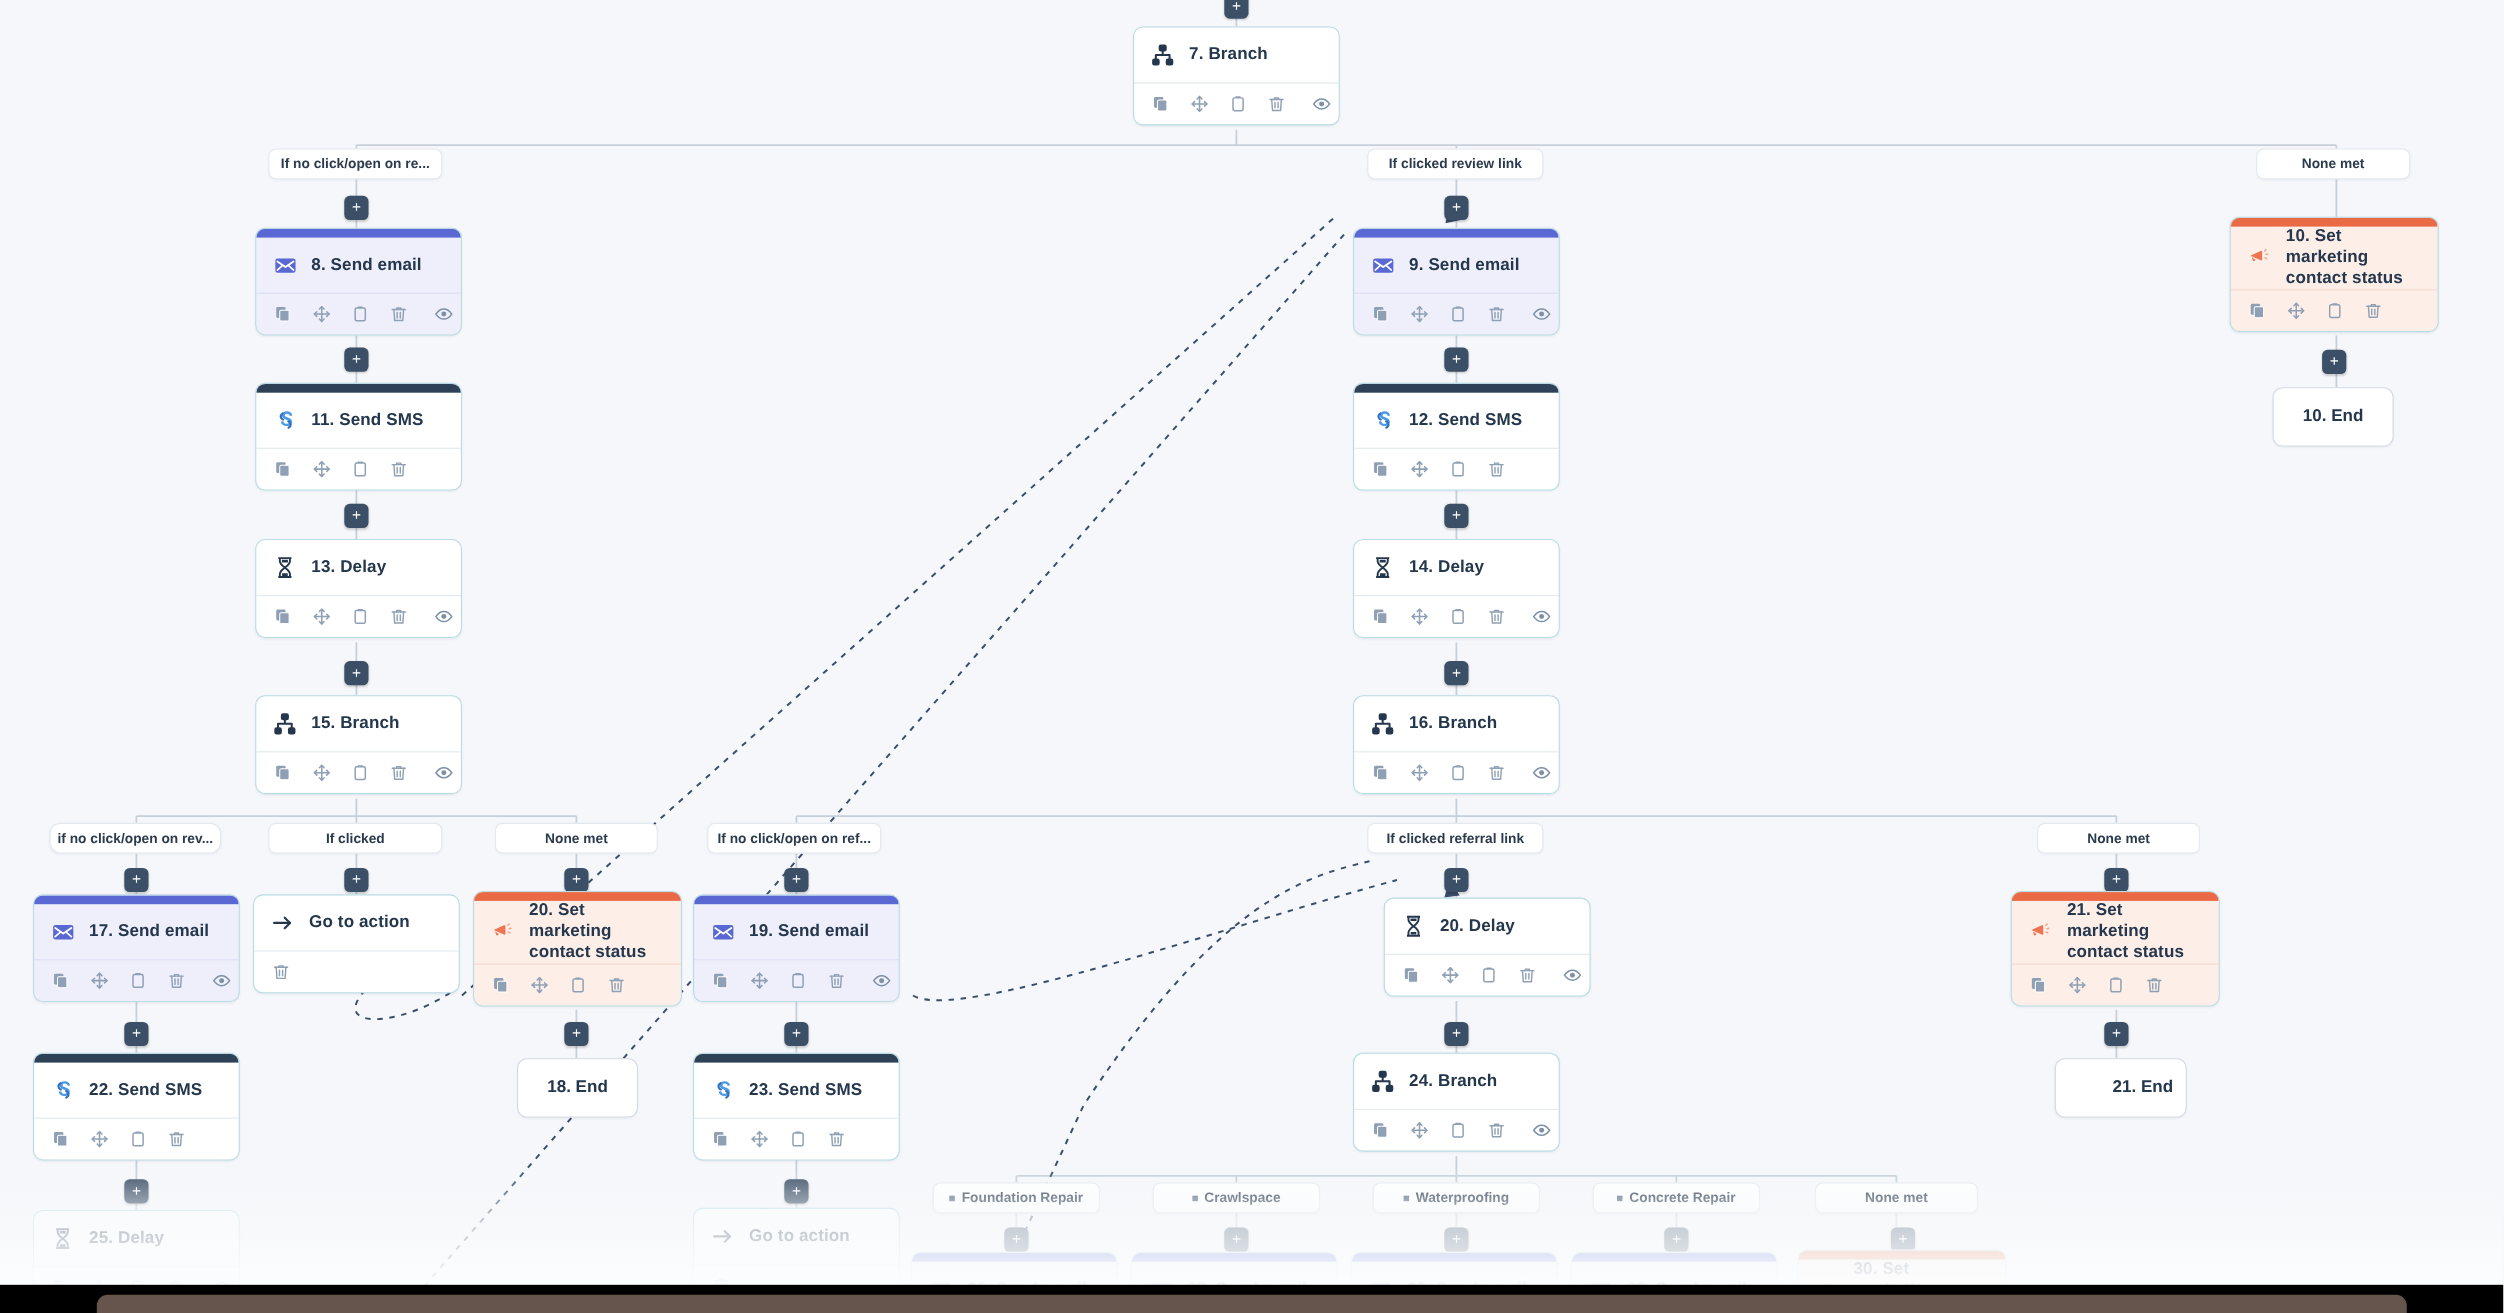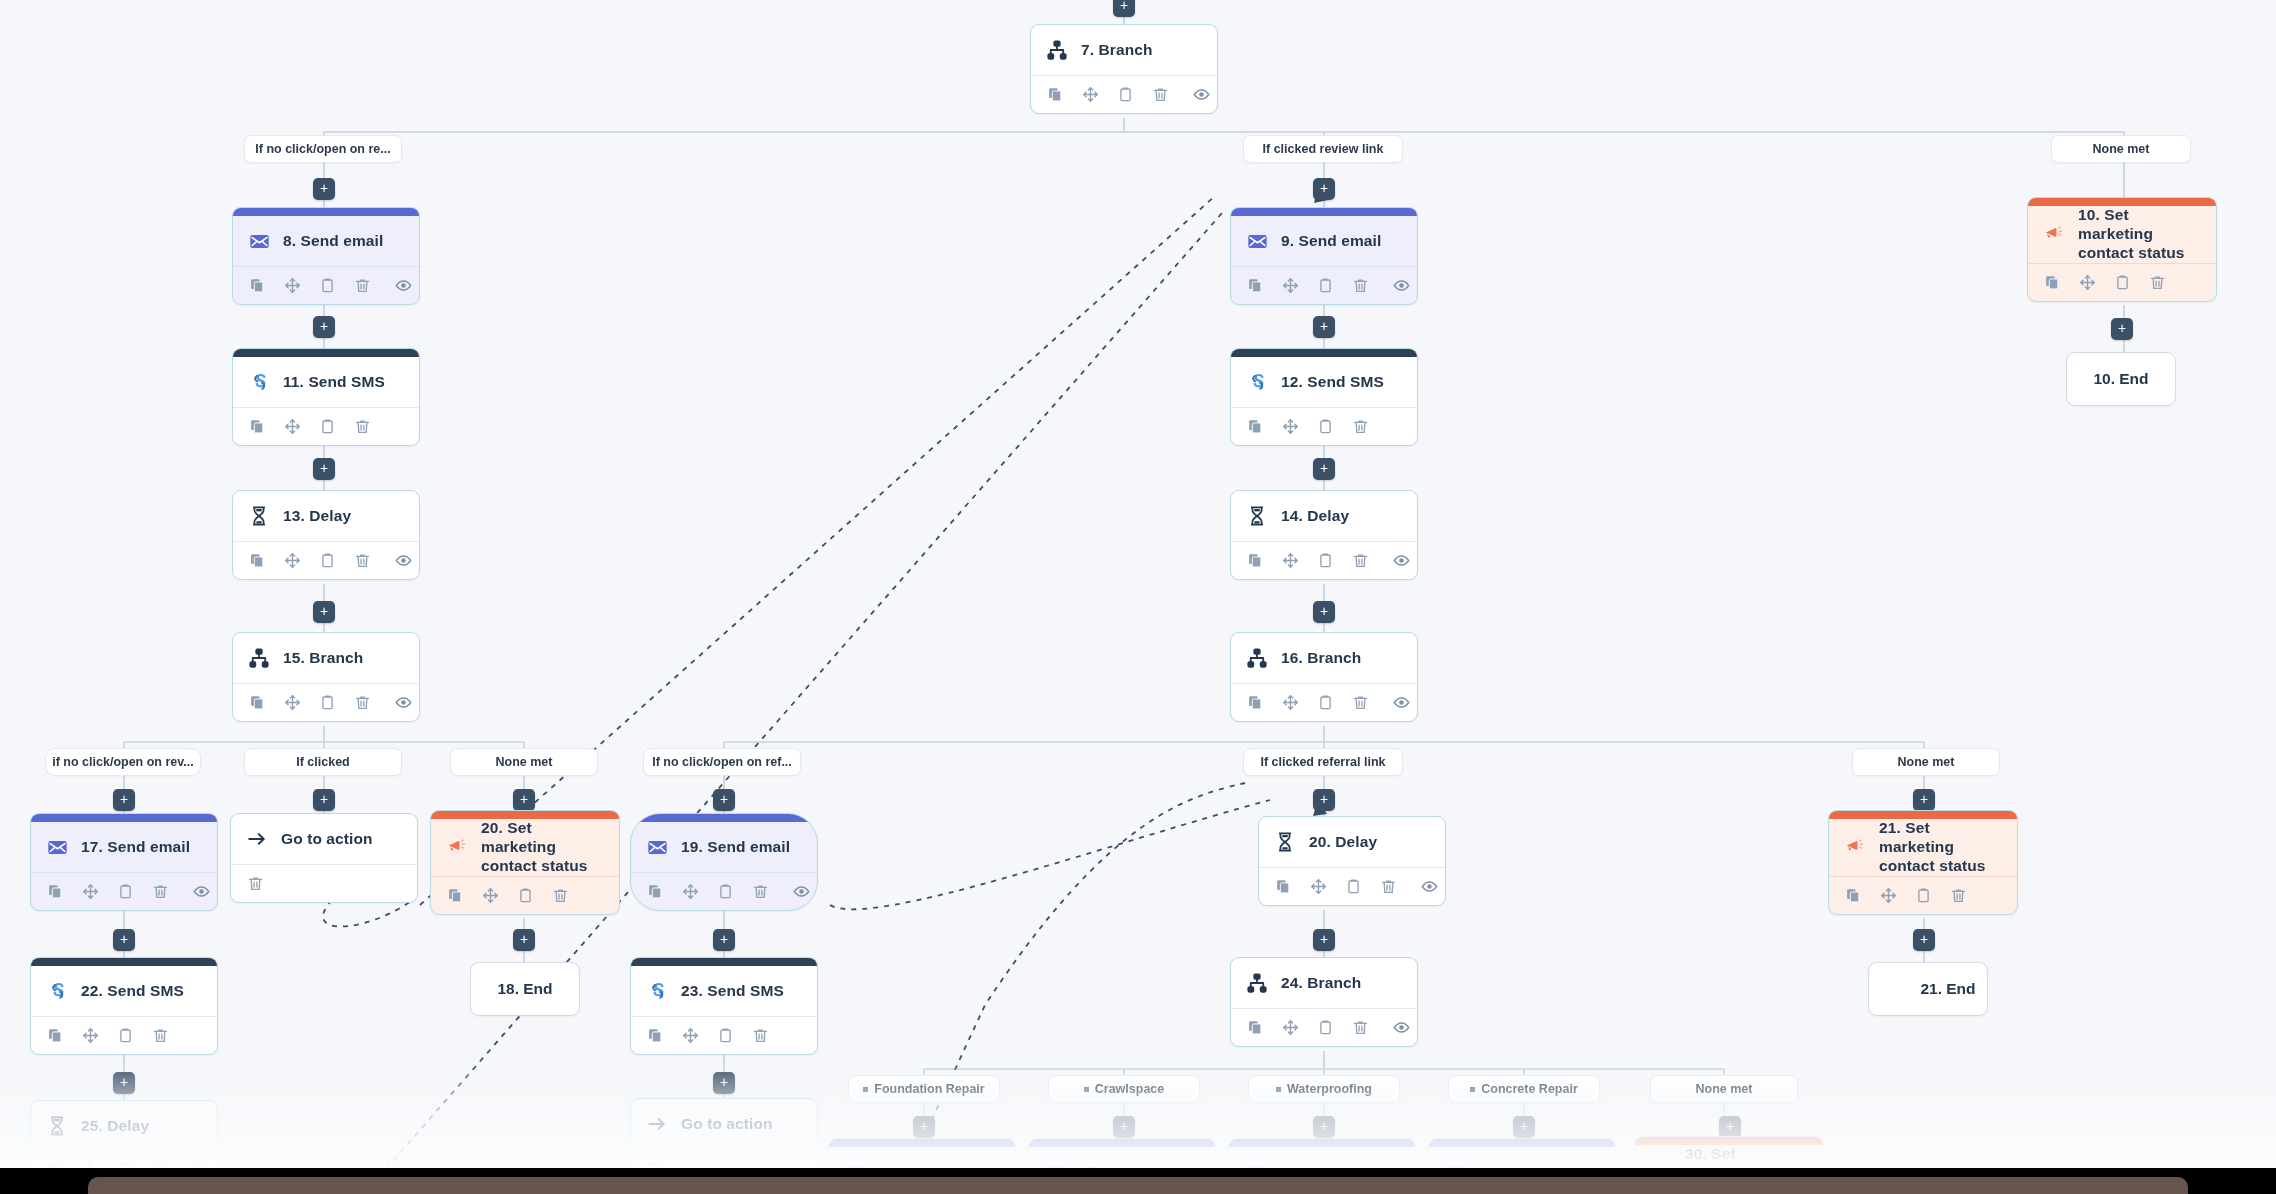--- a/index.html
+++ b/index.html
@@ -803,21 +803,21 @@
           <span class="act"><svg viewBox="0 0 24 24" width="17" height="17">
               <g fill="none" stroke="#8fa0b4" stroke-width="1.85" stroke-linecap="round" stroke-linejoin="round">
                 <path d="M3.6 6.2 h16.8"></path>
                 <path d="M9.4 6.2 v-1.9 h5.2 v1.9"></path>
                 <path d="M5.8 6.2 l1 14.2 h10.4 l1-14.2"></path>
                 <path d="M10 10 v7 M14 10 v7"></path>
               </g>
             </svg></span>
         </div>
       </div>
-      <div class="node email" style="left: 630px; top: 813px; width: 188px; border-radius: 30px;">
+      <div class="node email" style="left: 630px; top: 813px; width: 188px;">
         <div class="bar"></div>
         <div class="head">
           <span class="ico">
             <svg viewBox="0 0 24 24" width="21" height="21">
               <rect x="1.5" y="4.5" width="21" height="15" rx="2.4" fill="#5a68d4"></rect>
               <path d="M3.6 7.6 L12 13.4 L20.4 7.6" fill="none" stroke="#fff" stroke-width="1.9" stroke-linecap="round" stroke-linejoin="round"></path>
               <path d="M3.6 16.6 L9 11.8 M20.4 16.6 L15 11.8" fill="none" stroke="#fff" stroke-width="1.7" stroke-linecap="round"></path>
             </svg>
           </span>
           <span class="ttl">19. Send email</span>

